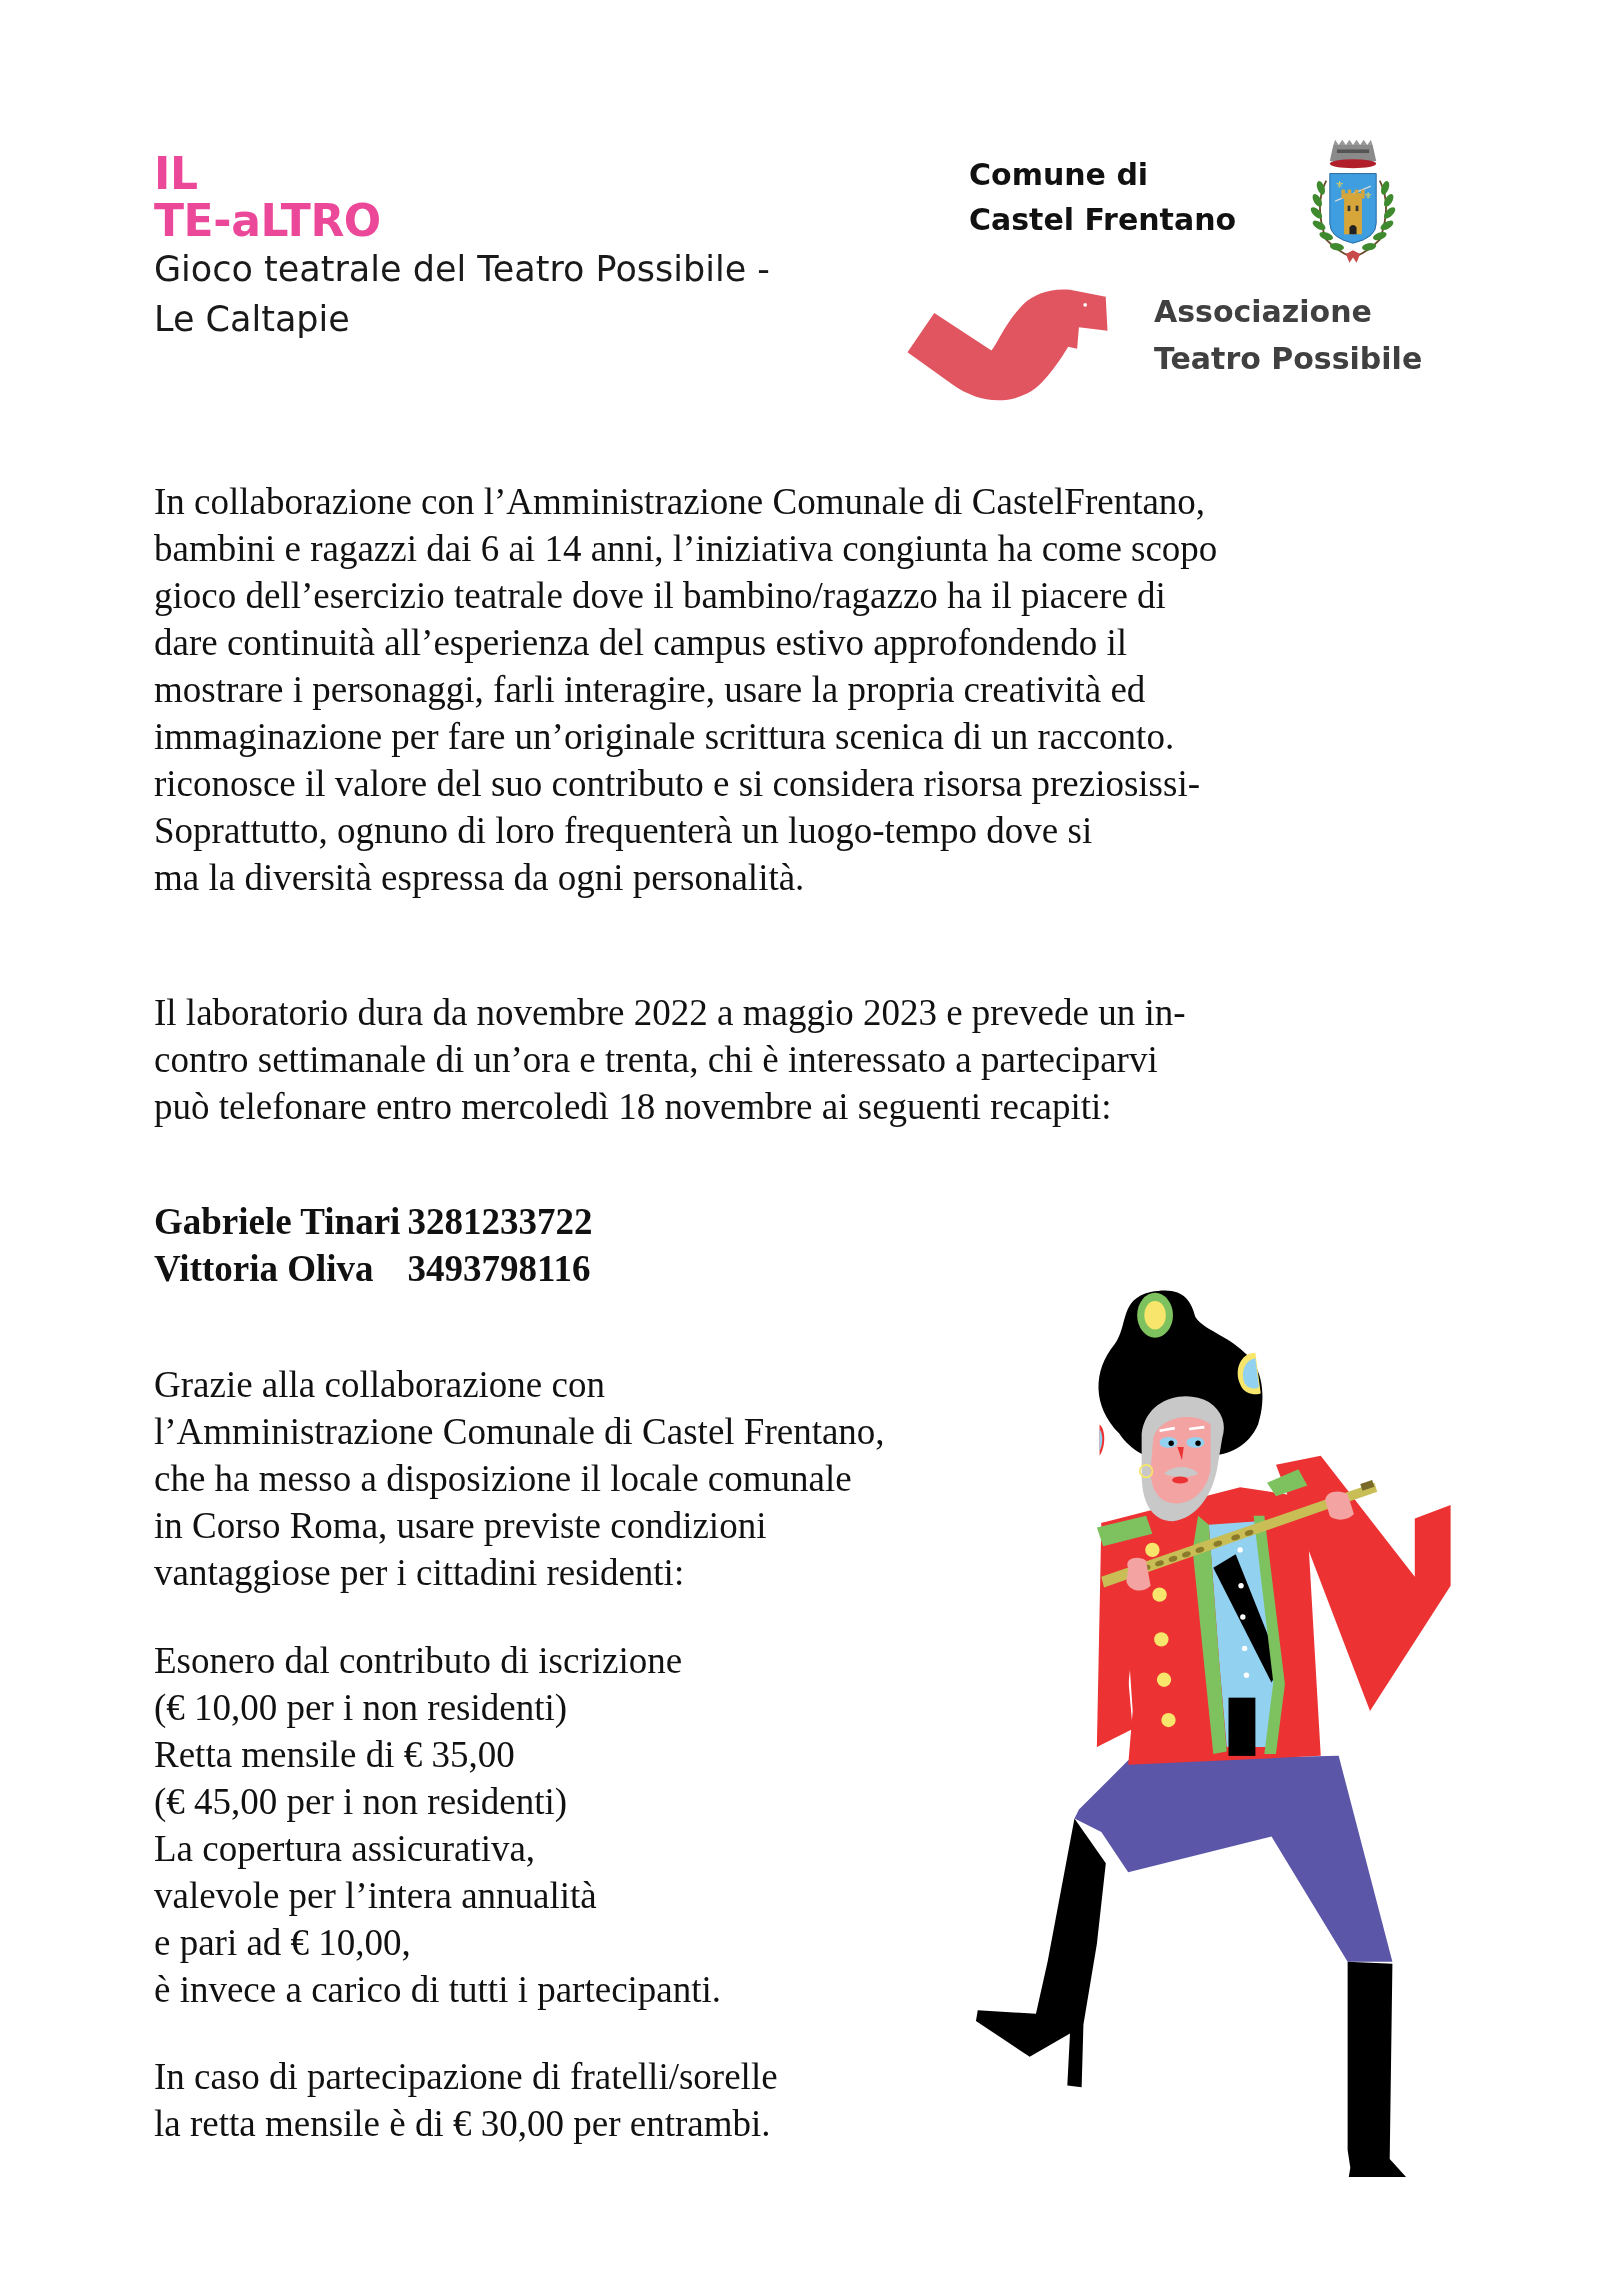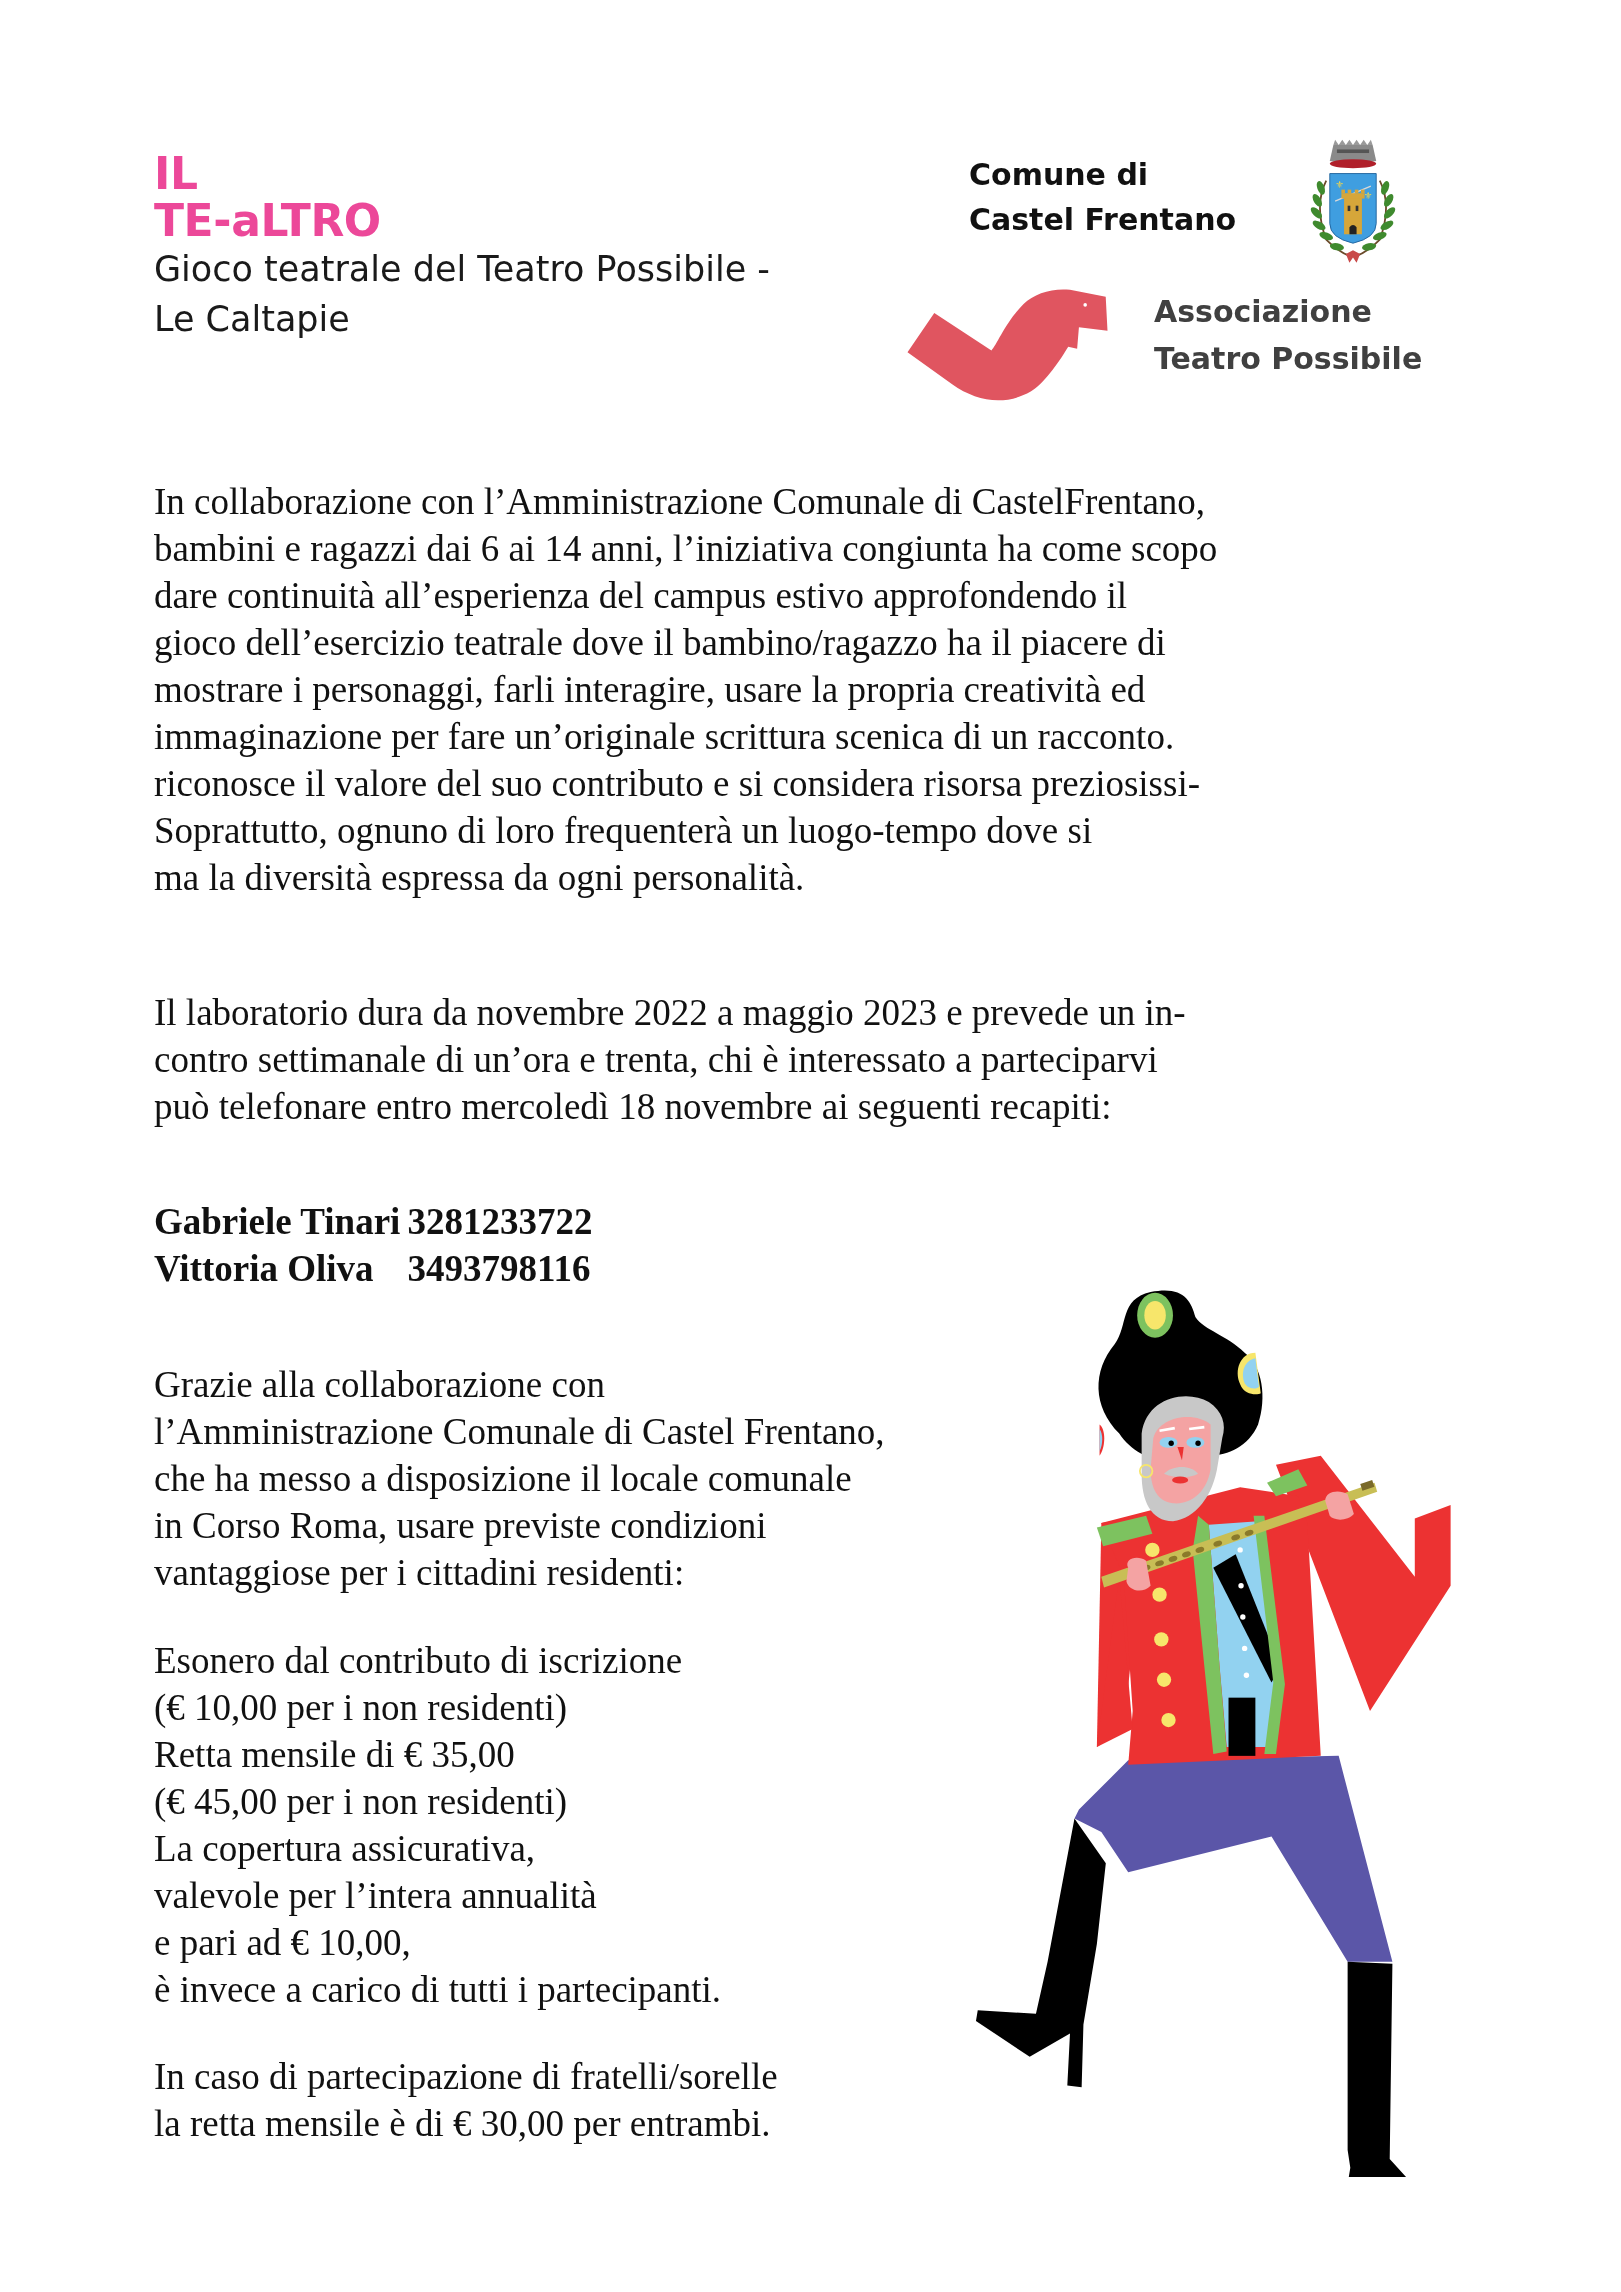--- a/index.html
+++ b/index.html
@@ -185,22 +185,22 @@
 </svg>
 
 <div id="assoc-text">
   <div>Associazione</div>
   <div>Teatro Possibile</div>
 </div>
 
 <div id="intro" class="para">
   <span class="line">In collaborazione con l’Amministrazione Comunale di CastelFrentano,</span>
   <span class="line">bambini e ragazzi dai 6 ai 14 anni, l’iniziativa congiunta ha come scopo</span>
+  <span class="line">gioco dell’esercizio teatrale dove il bambino/ragazzo ha il piacere di</span>
   <span class="line">dare continuità all’esperienza del campus estivo approfondendo il</span>
-  <span class="line">gioco dell’esercizio teatrale dove il bambino/ragazzo ha il piacere di</span>
   <span class="line">mostrare i personaggi, farli interagire, usare la propria creatività ed</span>
   <span class="line">immaginazione per fare un’originale scrittura scenica di un racconto.</span>
   <span class="line">riconosce il valore del suo contributo e si considera risorsa preziosissi-</span>
   <span class="line">Soprattutto, ognuno di loro frequenterà un luogo-tempo dove si</span>
   <span class="line">ma la diversità espressa da ogni personalità.</span>
 </div>
 
 <div id="lab-info" class="para">
   <span class="line">Il laboratorio dura da novembre 2022 a maggio 2023 e prevede un in-</span>
   <span class="line">contro settimanale di un’ora e trenta, chi è interessato a parteciparvi</span>

